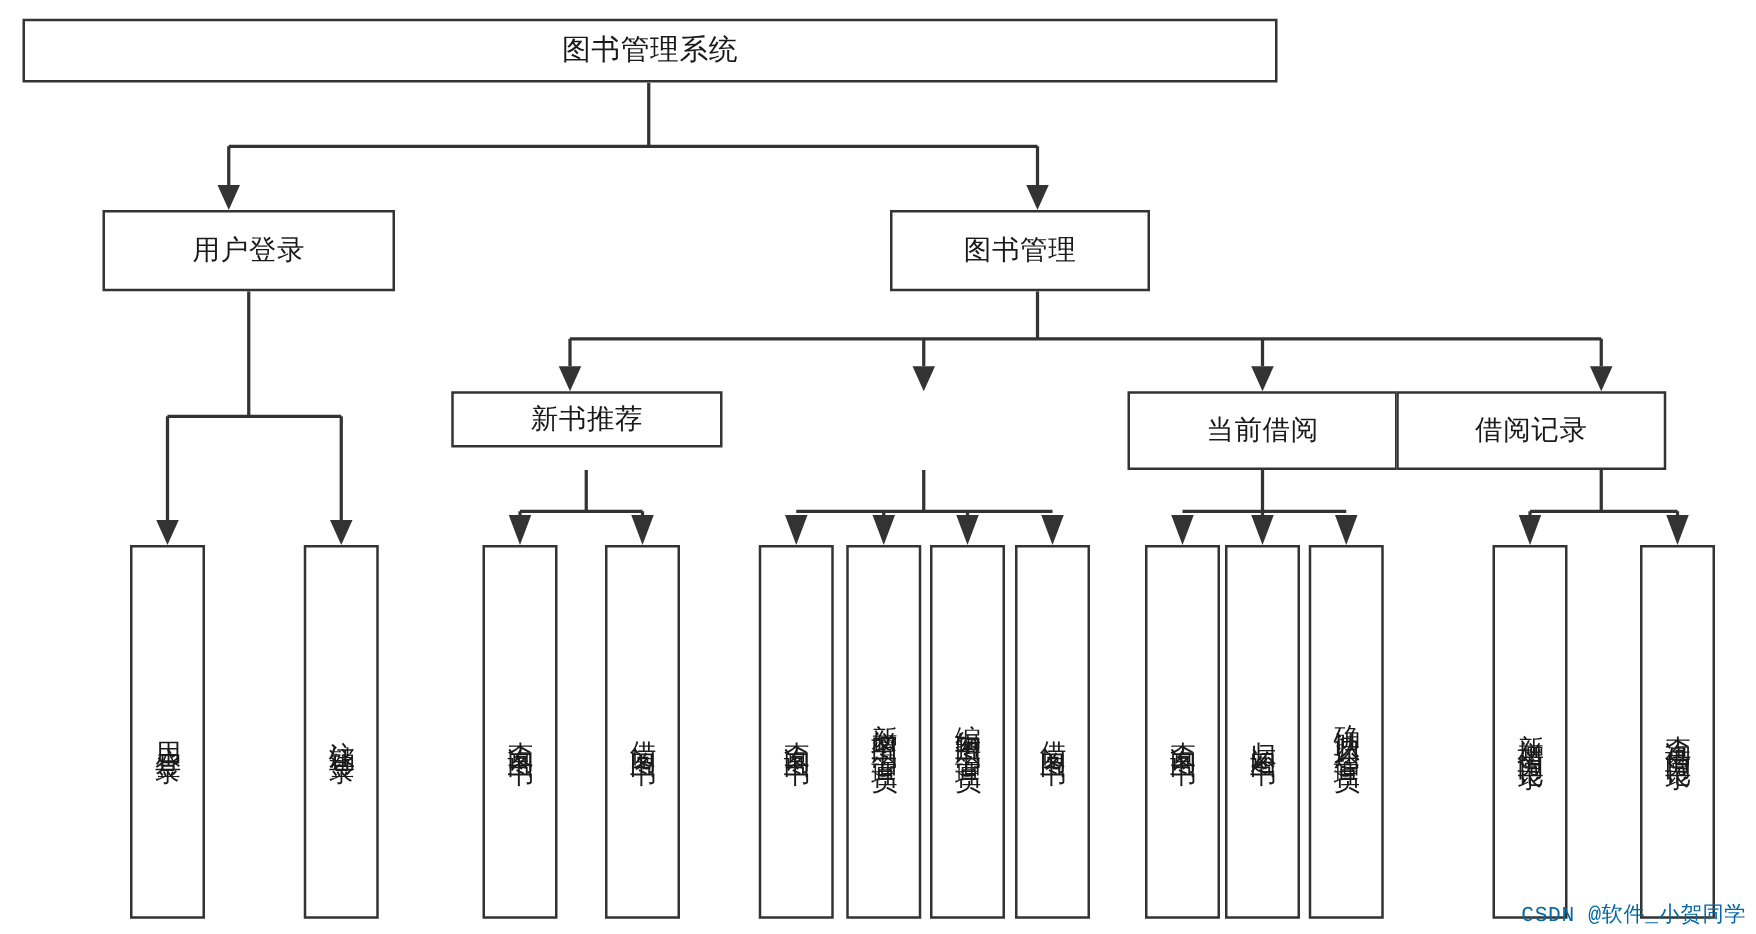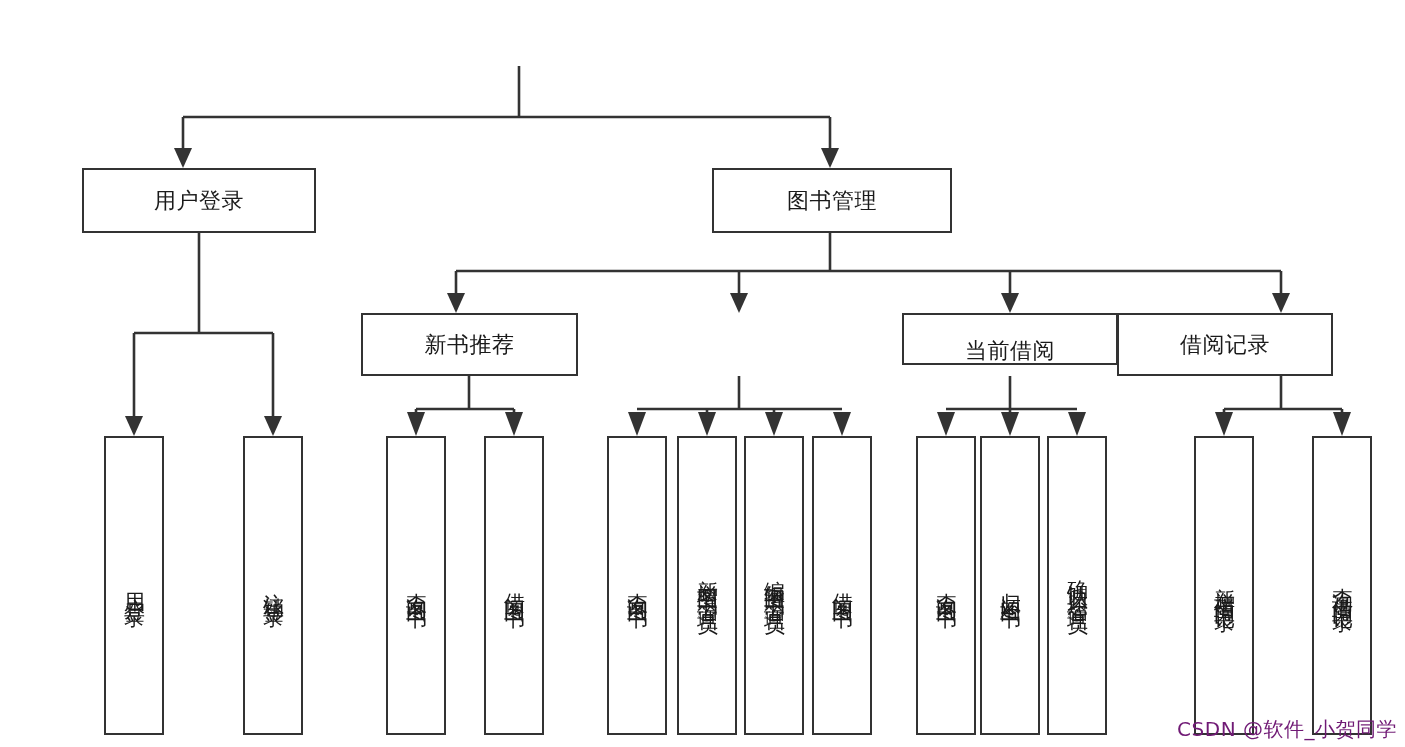--- a/index.html
+++ b/index.html
@@ -69,24 +69,25 @@
     line-height: 1;
     letter-spacing: 5px;
     white-space: nowrap;
     max-height: 290px;
   }
   
   #watermark {
     position: absolute;
     right: 8px;
     bottom: 4px;
-    font-size: 20px;
-    color: #701a75;
+    font-size: 17px;
+    color: #0369a1;
     white-space: nowrap;
     letter-spacing: 0.5px;
+    font-family: Liberation Mono, monospace;
   }
 </style>
 </head>
 <body>
 
 <div id="canvas">
 
   <svg id="wires" viewBox="0 0 1405 747" width="1405" height="747" xmlns="http://www.w3.org/2000/svg">
 
     <path d="M 519 66 L 519 117"></path>
@@ -138,35 +139,38 @@
     <path d="M 1010 409 L 1010 416"></path>
 
     <path d="M 1281 376 L 1281 409"></path>
     <path d="M 1224 409 L 1342 409"></path>
     <path d="M 1224 409 L 1224 416"></path>
     <path d="M 1342 409 L 1342 416"></path>
     <polygon points="1215,412 1233,412 1224,436"></polygon>
     <polygon points="1333,412 1351,412 1342,436"></polygon>
   </svg>
 
+  <div class="node level-root" style="left:18px; top:15px; width:1004px; height:51px;">
+    <span class="node-label">图书管理系统</span>
+  </div>
 
   <div class="node level-2" style="left:82px; top:168px; width:234px; height:65px;">
     <span class="node-label">用户登录</span>
   </div>
 
-  <div class="node level-2" style="left:712px; top:168px; width:240px; height:65px;">
+  <div class="node level-2" style="left:712px; top:168px; width:208px; height:65px;">
     <span class="node-label">图书管理</span>
   </div>
 
-  <div class="node level-3" style="left:361px; top:313px; width:217px; height:63px;">
+  <div class="node level-3" style="left:361px; top:313px; width:217px; height:45px;">
     <span class="node-label">新书推荐</span>
   </div>
 
 
-  <div class="node level-3" style="left:902px; top:313px; width:216px; height:52px;align-items:flex-end;">
+  <div class="node level-3" style="left:902px; top:313px; width:216px; height:63px;">
     <span class="node-label">当前借阅</span>
   </div>
 
   <div class="node level-3" style="left:1117px; top:313px; width:216px; height:63px;">
     <span class="node-label">借阅记录</span>
   </div>
 
   <div class="node leaf" style="left:104px; top:436px; width:60px; height:299px;">
     <span class="node-label">用户登录</span>
   </div>

